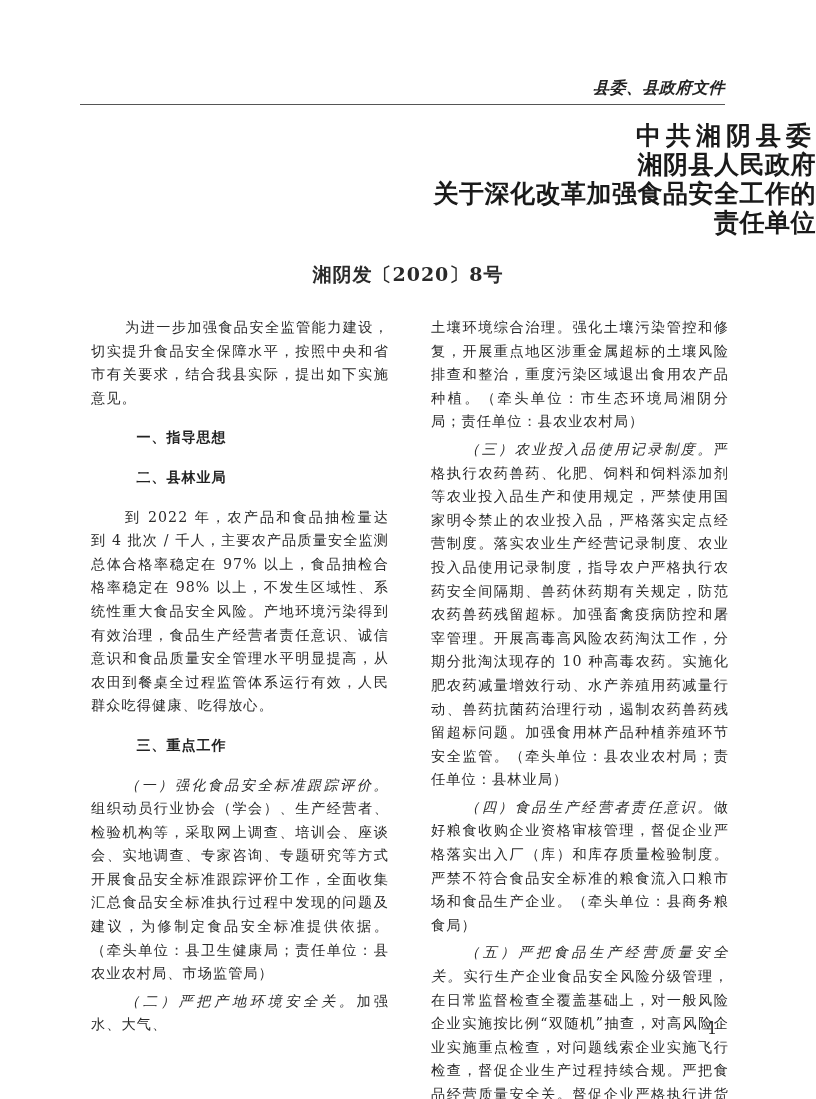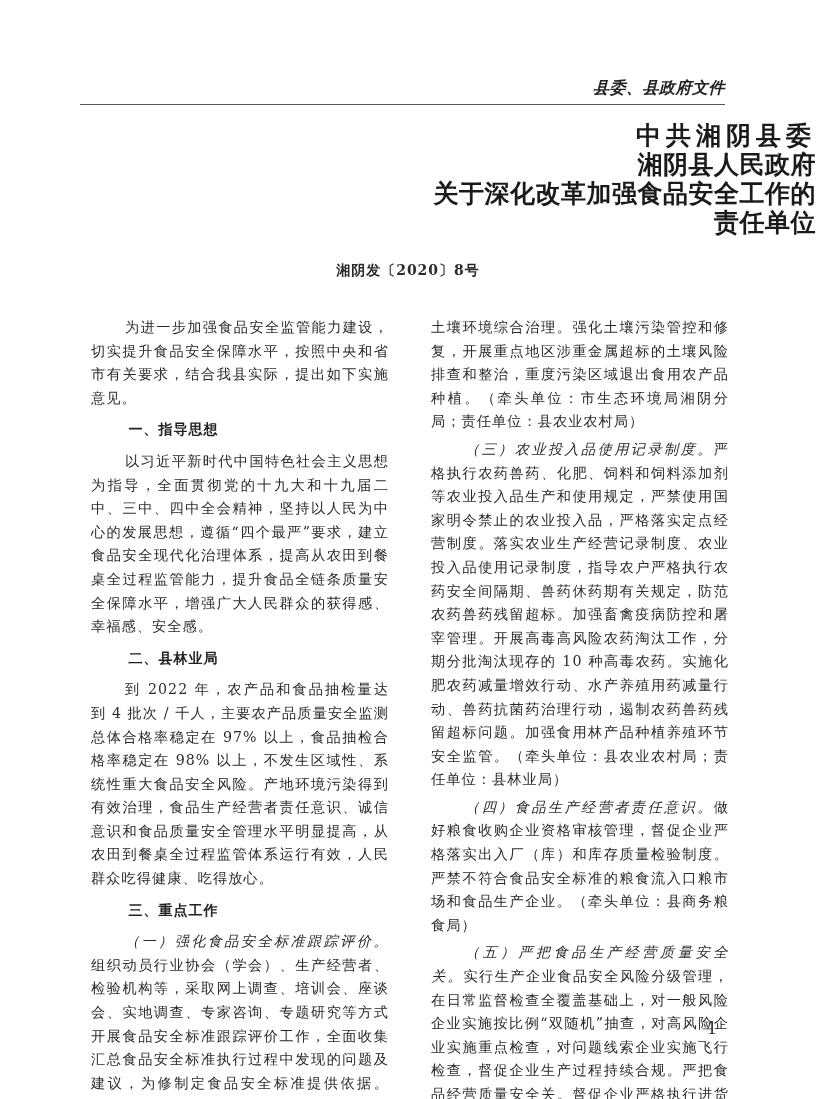--- a/index.html
+++ b/index.html
@@ -22,33 +22,33 @@
       position: absolute; left: 0; top: 121px; width: 816px; text-align: right;
     }
     .title-block .tline {
       font-family: "DejaVu Serif", "Liberation Serif", serif;
       font-weight: bold; font-size: 25px; line-height: 29px; color: #1a1a1a;
       letter-spacing: 0.5px;
     }
     .title-block .tline.spaced { letter-spacing: 5px; }
     .docnum {
       position: absolute; left: 0; top: 262px; width: 816px; text-align: center;
-      font-size: 14px; font-weight: bold; color: #2a2a2a; letter-spacing: 1px;
+      font-size: 19px; font-weight: bold; color: #2a2a2a; letter-spacing: 1px;
     }
     .column {
       position: absolute; top: 312px; width: 306px;
       font-size: 14.2px; line-height: 23.6px; text-align: justify;
       letter-spacing: 1.05px;
     }
     .col-left { left: 87px; }
     .col-right { left: 427px; }
     .column p { margin: 4px; text-indent: 2.4em; }
     .column p.cont { text-indent: 0; }
     .column h3 {
-      margin: 8px; font-family: "DejaVu Sans", "Liberation Sans", sans-serif;
+      margin: 16px; font-family: "DejaVu Sans", "Liberation Sans", sans-serif;
       font-weight: bold; font-size: 14px; line-height: 23.6px; text-indent: 2.4em;
       letter-spacing: 1px; color: #222;
     }
     .column .lead { font-style: italic; letter-spacing: 1.6px; }
     .page-number {
       position: absolute; left: 707px; top: 1019px; font-size: 16px; color: #222;
       font-family: "DejaVu Serif", "Liberation Serif", serif;
     }
   </style>
 </head>
@@ -64,21 +64,20 @@
   <div class="tline">关于深化改革加强食品安全工作的</div>
   <div class="tline">责任单位</div>
 </div>
 
 <div class="docnum">湘阴发〔2020〕8号</div>
 
 <div class="column col-left">
   <p>为进一步加强食品安全监管能力建设，切实提升食品安全保障水平，按照中央和省市有关要求，结合我县实际，提出如下实施意见。</p>
 
   <h3>一、指导思想</h3>
-  <p>以习近平新时代中国特色社会主义思想为指导，全面贯彻党的十九大和十九届二中、三中、四中全会精神，坚持以人民为中心的发展思想，遵循“四个最严”要求，建立食品安全现代化治理体系，提高从农田到餐桌全过程监管能力，提升食品全链条质量安全保障水平，增强广大人民群众的获得感、幸福感、安全感。</p>
 
   <h3>二、县林业局</h3>
   <p>到 2022 年，农产品和食品抽检量达到 4 批次 / 千人，主要农产品质量安全监测总体合格率稳定在 97% 以上，食品抽检合格率稳定在 98% 以上，不发生区域性、系统性重大食品安全风险。产地环境污染得到有效治理，食品生产经营者责任意识、诚信意识和食品质量安全管理水平明显提高，从农田到餐桌全过程监管体系运行有效，人民群众吃得健康、吃得放心。</p>
 
   <h3>三、重点工作</h3>
   <p><span class="lead">（一）强化食品安全标准跟踪评价。</span><span>组织动员行业协会（学会）、生产经营者、检验机构等，采取网上调查、培训会、座谈会、实地调查、专家咨询、专题研究等方式开展食品安全标准跟踪评价工作，全面收集汇总食品安全标准执行过程中发现的问题及建议，为修制定食品安全标准提供依据。（牵头单位：县卫生健康局；责任单位：县农业农村局、市场监管局）</span></p>
   <p><span class="lead">（二）严把产地环境安全关。</span><span>加强水、大气、</span></p>
 </div>
 
 <div class="column col-right">

